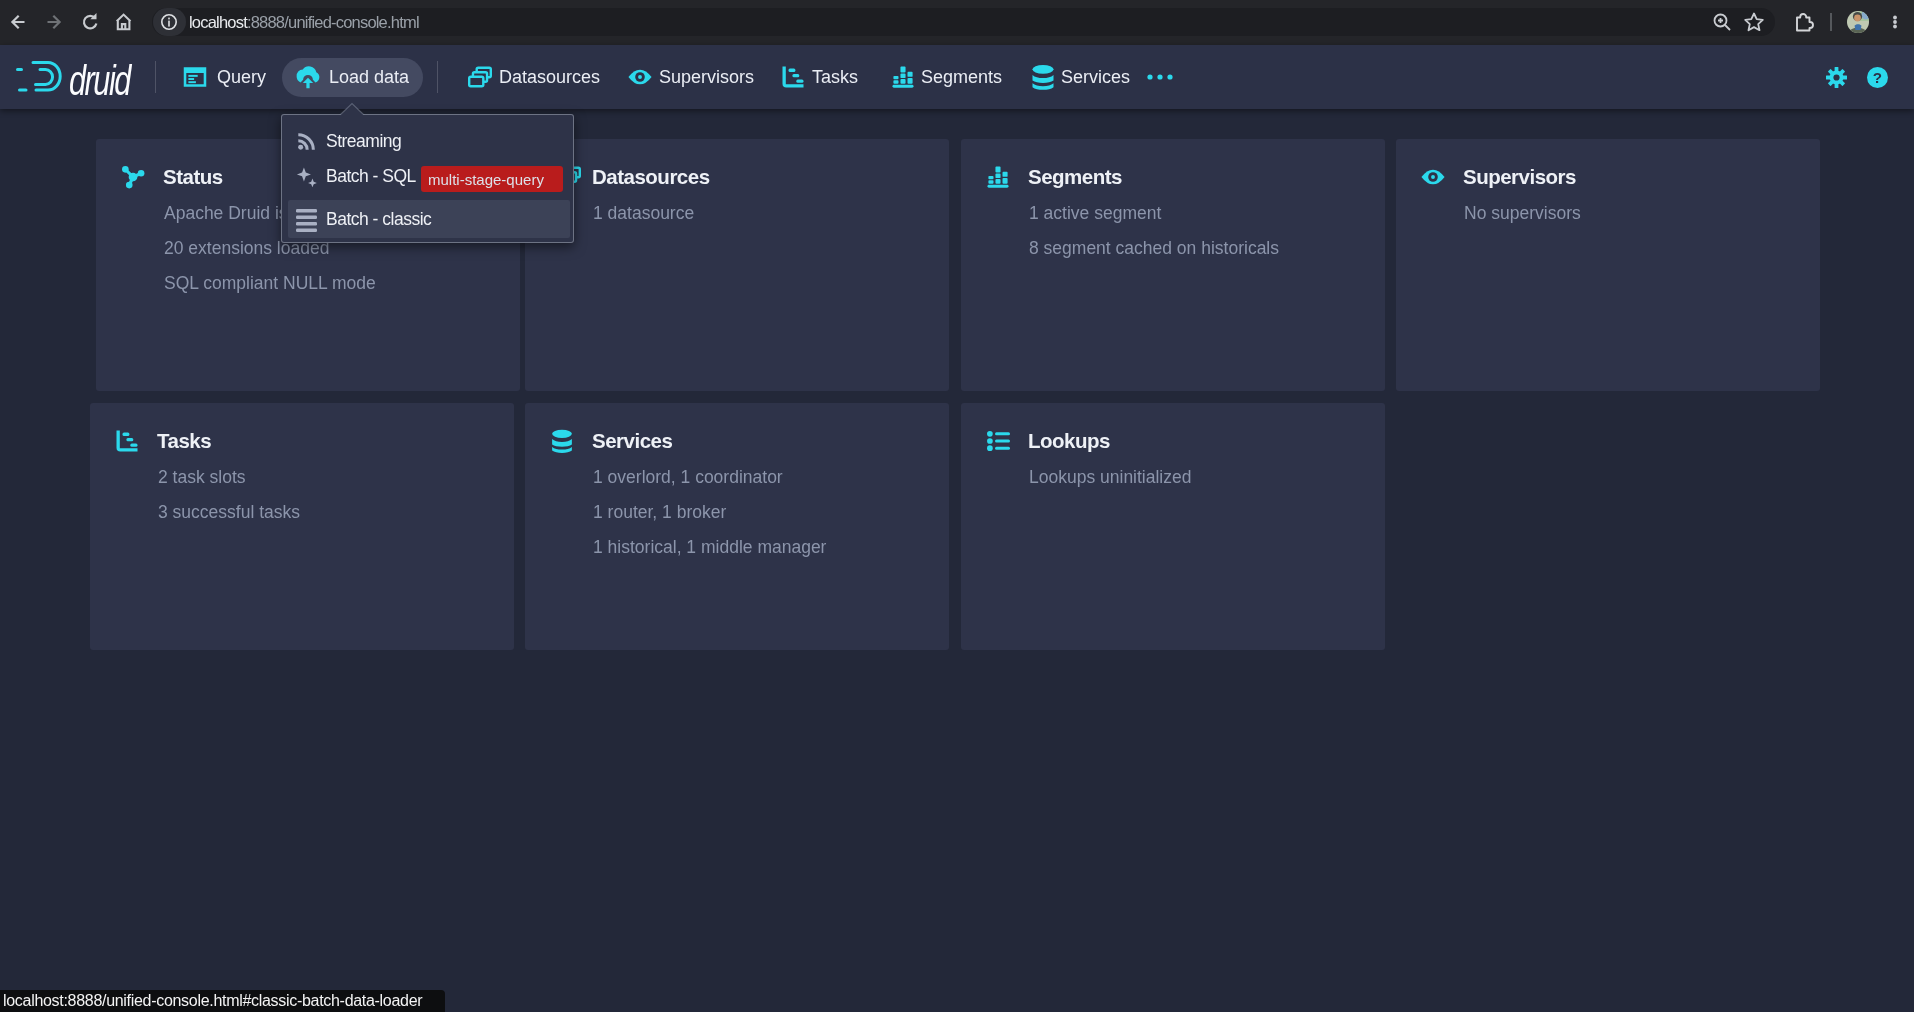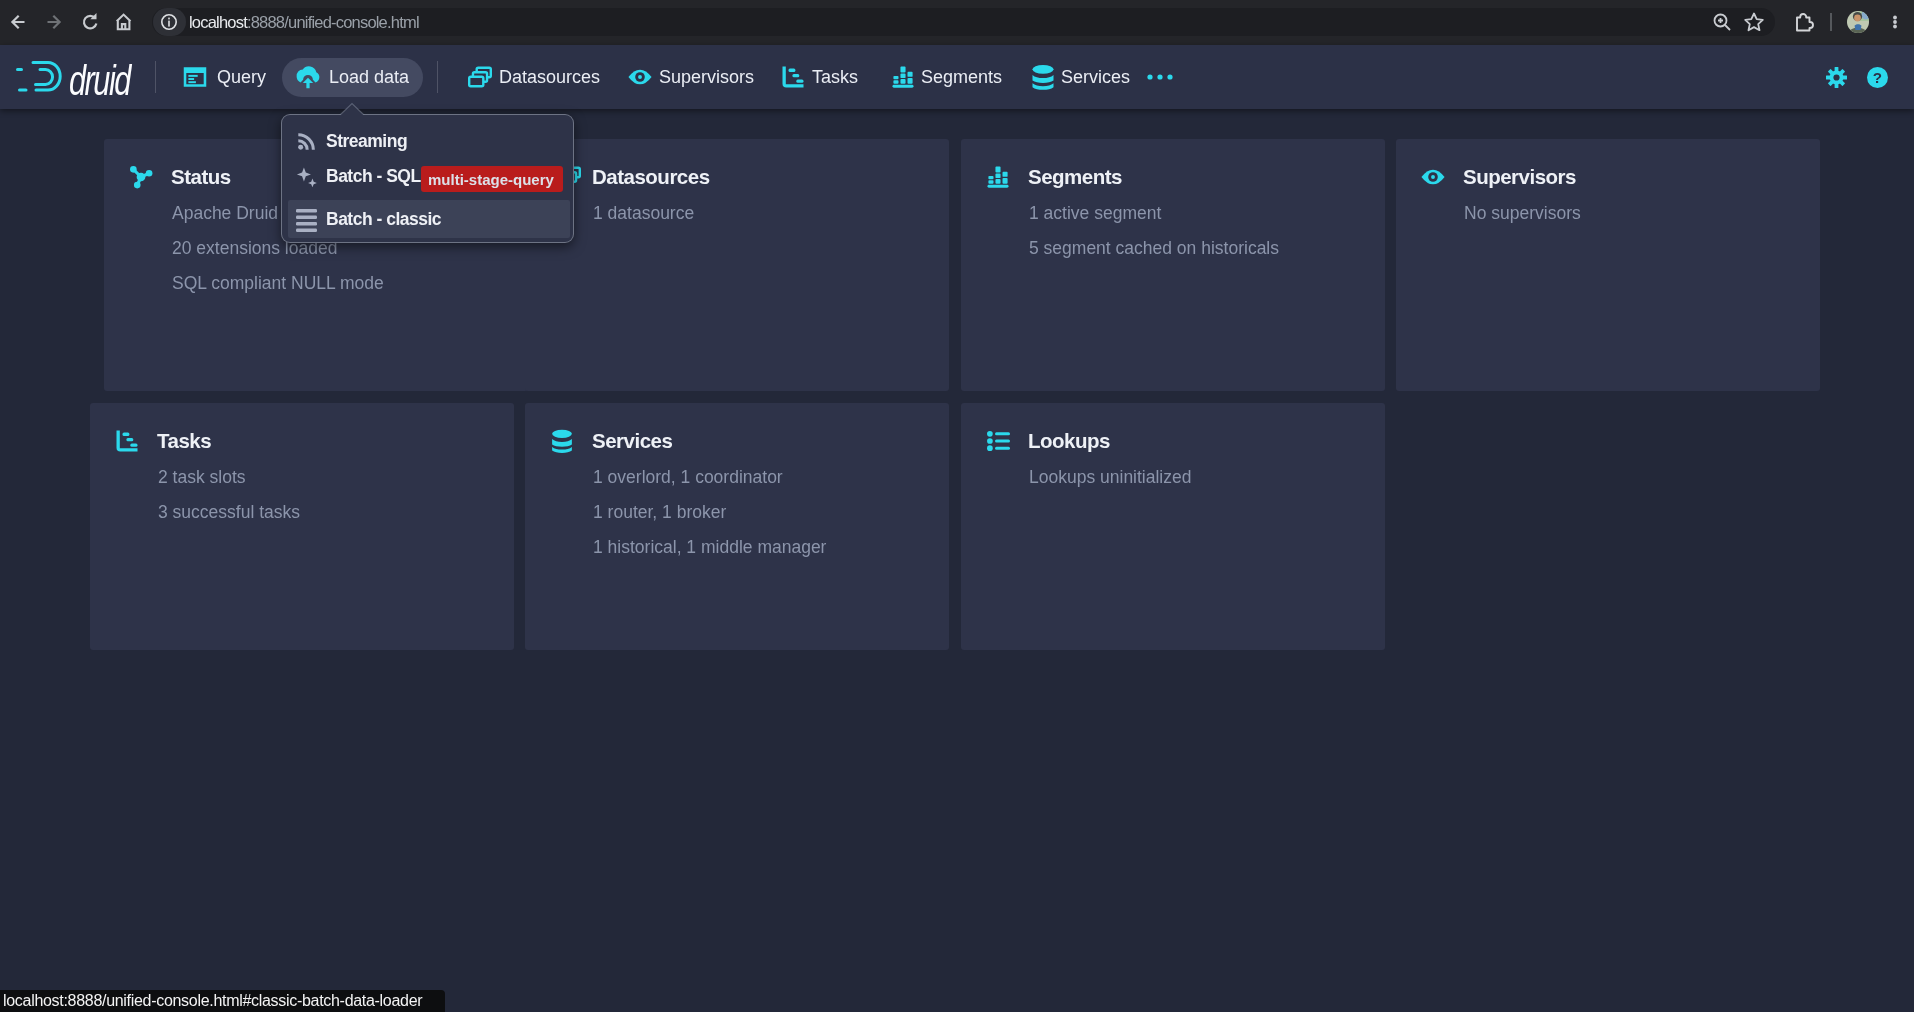--- a/index.html
+++ b/index.html
@@ -23,21 +23,21 @@
   
   .card { position:absolute; width:424px; background:#2e3349; border-radius:3px; }
   .r1 { top:139px; height:252px; }
   .r2 { top:403px; height:247px; }
   .cardtitle { position:absolute; left:67px; top:26px; font-size:20.5px; font-weight:bold; color:#eef1f6; letter-spacing:-0.5px; }
   .cardline { position:absolute; left:68px; font-size:17.5px; color:#8c95ab; white-space:nowrap; }
   .cl1 { top:64px; } .cl2 { top:99px; } .cl3 { top:134px; }
   .cardicon { position:absolute; left:25px; top:26px; width:24px; height:24px; }
 
   
-  #popover { position:absolute; left:281px; top:114px; width:293px; height:129px; background:#2e3348; border:1px solid rgba(187,192,207,0.45); border-radius:9px; box-shadow:0 4px 12px rgba(0,0,0,0.5);font-weight:bold; }
+  #popover { position:absolute; left:281px; top:114px; width:293px; height:129px; background:#2e3348; border:1px solid rgba(187,192,207,0.45); border-radius:3px; box-shadow:0 4px 12px rgba(0,0,0,0.5); }
   #poparrow { position:absolute; }
   .mitem { position:absolute; left:44px; font-size:17.5px; letter-spacing:-0.5px; color:#eef0f5; white-space:nowrap; }
   #mhl { position:absolute; left:6px; top:85px; width:282px; height:38px; background:#3c4257; border-radius:2px; }
   #mtag { position:absolute; left:139px; top:51px; width:142px; height:26px; background:#b91c1c; border-radius:3px; }
   #mtag span { position:absolute; left:7px; top:5px; font-size:15px; color:#dce0e8; }
 
   
   #statusbub { position:absolute; left:0; top:990px; height:22px; background:#0d0e10; border-top-right-radius:4px; padding:2px 23px 0 3px; font-size:16px; letter-spacing:-0.3px; color:#f4f4f4; white-space:nowrap; }
 </style>
 </head>
@@ -213,21 +213,21 @@
     </g>
     <circle cx="11.5" cy="11.5" r="3.1" fill="#2c3147"></circle>
   </svg>
 
   <svg class="abs" style="left:1867px;top:22px" width="21" height="21" viewBox="0 0 20 20">
     <circle cx="10" cy="10" r="10" fill="#2bd9ec"></circle>
     <text x="10" y="14.8" font-size="14.5" font-weight="bold" fill="#2c3147" text-anchor="middle" font-family="Liberation Sans">?</text>
   </svg>
 </div>
 
-<div class="card r1" style="left:104px">
+<div class="card r1" style="left:96px">
   <svg class="cardicon" viewBox="0 0 16 16">
     <g stroke="#2bd9ec" stroke-width="2.1" fill="#2bd9ec">
       <path d="M8 8 L3 3 M8 8 L13.3 5.6 M8 8 L5.6 13.3" fill="none"></path>
       <circle cx="8" cy="8" r="2.9" stroke="none"></circle>
       <circle cx="2.9" cy="2.9" r="2.2" stroke="none"></circle>
       <circle cx="13.4" cy="5.5" r="2.2" stroke="none"></circle>
       <circle cx="5.5" cy="13.4" r="2.2" stroke="none"></circle>
     </g>
   </svg>
   <div class="cardtitle">Status</div>
@@ -256,21 +256,21 @@
       <rect x="1.6" y="10.1" width="3.4" height="2.4" rx="0.6"></rect>
       <rect x="6.3" y="1" width="3.4" height="4" rx="0.6"></rect>
       <rect x="6.3" y="5.7" width="3.4" height="3" rx="0.6"></rect>
       <rect x="6.3" y="9.4" width="3.4" height="3.1" rx="0.6"></rect>
       <rect x="11" y="4.5" width="3.4" height="3.4" rx="0.6"></rect>
       <rect x="11" y="8.6" width="3.4" height="3.9" rx="0.6"></rect>
     </g>
   </svg>
   <div class="cardtitle">Segments</div>
   <div class="cardline cl1">1 active segment</div>
-  <div class="cardline cl2">5 segment cached on historicals</div>
+  <div class="cardline cl2">8 segment cached on historicals</div>
 </div>
 
 <div class="card r1" style="left:1396px">
   <svg class="cardicon" viewBox="0 0 16 16">
     <path fill="#2bd9ec" d="M0.3 8 Q4 3.1 8 3.1 Q12 3.1 15.7 8 Q12 12.9 8 12.9 Q4 12.9 0.3 8 Z"></path>
     <circle cx="8" cy="8" r="3.2" fill="#2e3349"></circle>
     <circle cx="8" cy="8" r="1.3" fill="#2bd9ec"></circle>
   </svg>
   <div class="cardtitle">Supervisors</div>
   <div class="cardline cl1">No supervisors</div>

